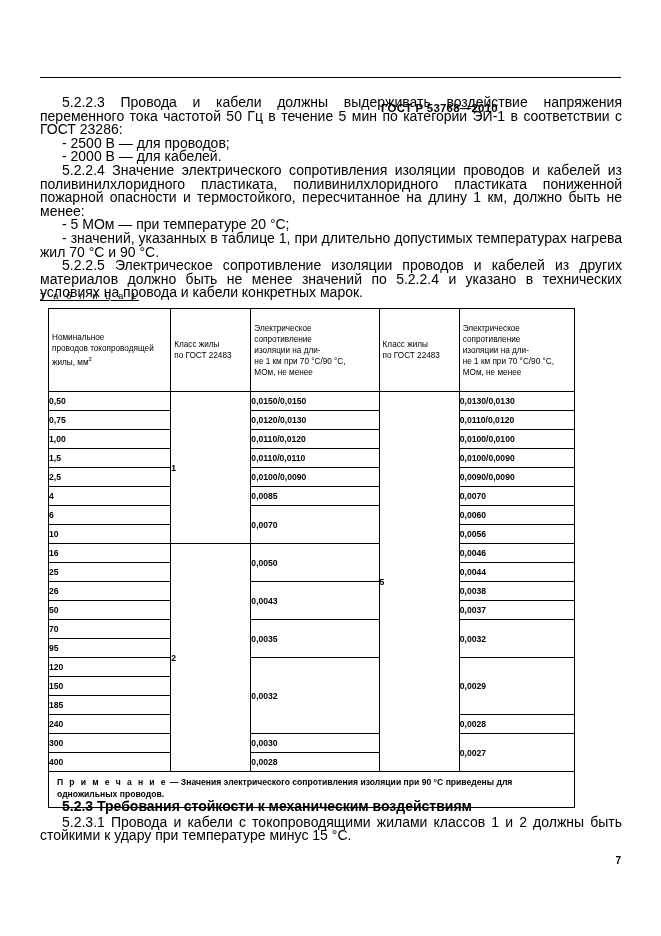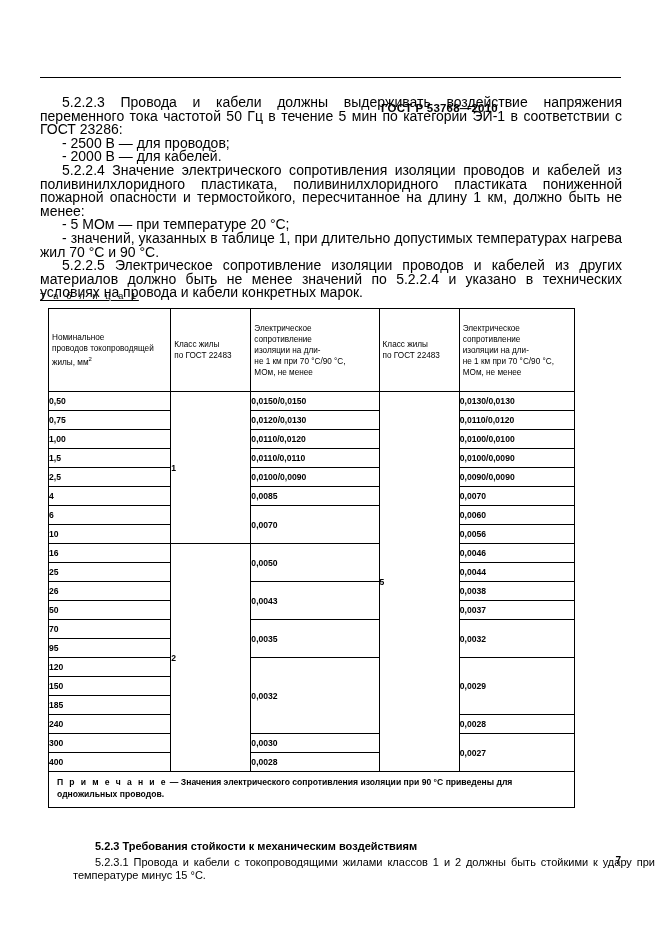--- a/index.html
+++ b/index.html
@@ -116,26 +116,25 @@
     line-height: 12.4px;
     height: auto !important;
   }
   .note-label {
     letter-spacing: 1.9px;
   }
 
   
   .section-block {
     position: absolute;
-    top: 840px;
+    top: 800px;
     left: 40px;
     width: 582px;
-    font-size: 11px;
+    font-size: 14px;
     line-height: 13.6px;
-    margin-left: 33px;
   }
   .section-heading {
     font-weight: bold;
     text-indent: 22px;
     margin: 0;
   }
   .section-body {
     margin: 2px 0 0 0;
     text-indent: 22px;
     text-align: justify;

